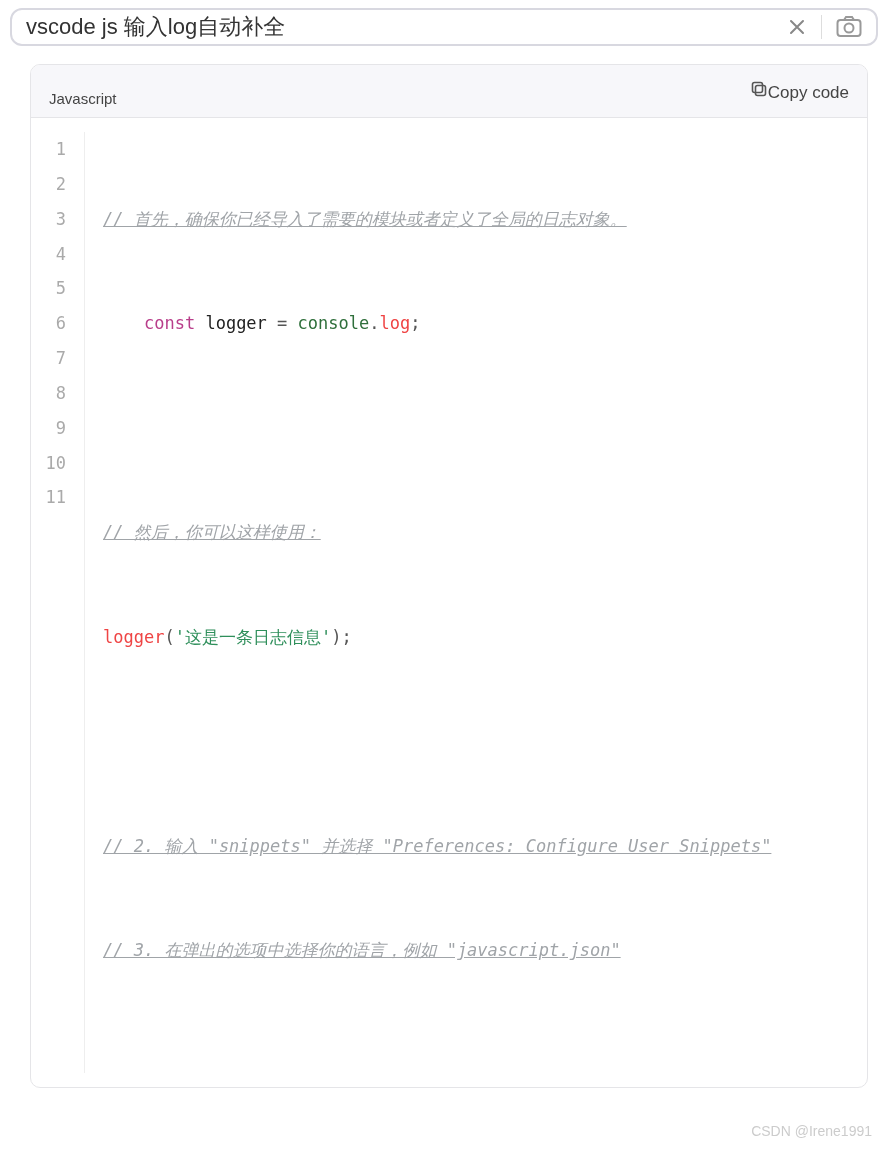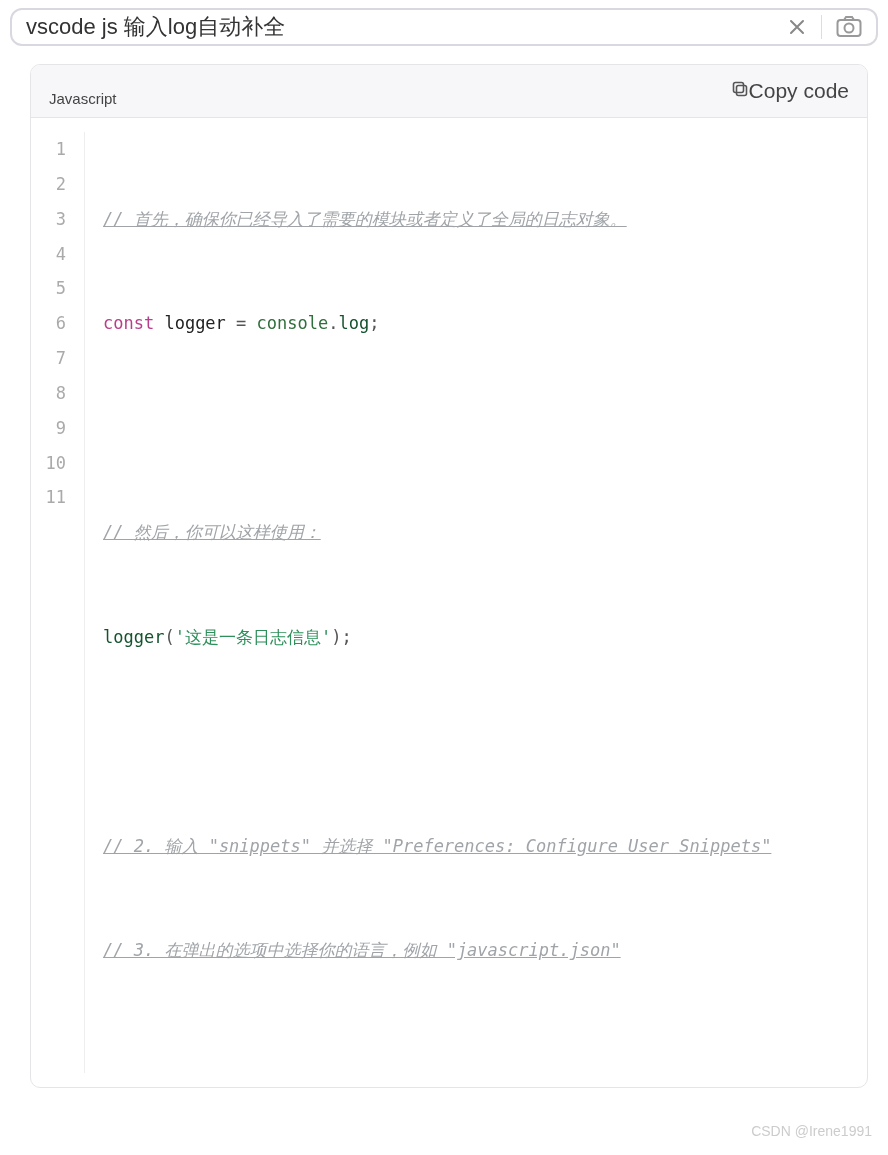--- a/index.html
+++ b/index.html
@@ -51,23 +51,23 @@
   display: flex;
   justify-content: space-between;
   align-items: center;
   background: #f7f7fa;
   padding: 10px 18px;
   border-bottom: 1px solid #e5e5e8;
 }
 .code-lang { font-size: 15px; color: #444; margin-top: 15px; }
 .copy-btn {
   display: flex;
-  align-items: flex-start;
+  align-items: flex-end;
   gap: 0;
-  font-size: 21px;
+  font-size: 17px;
   color: #444;
   cursor: pointer;
 }
 .code-body {
   display: flex;
   font-family: "Consolas", "Monaco", monospace;
   font-size: 17px;
   line-height: 2.05;
   padding: 14px 6px 14px 0;
 }
@@ -76,22 +76,22 @@
   text-align: right;
   color: #aaa;
   padding-right: 14px;
   border-right: 1px solid #eee;
   user-select: none;
 }
 .line-nums div { padding: 0 4px; }
 .code-lines { flex: 1; padding-left: 18px; white-space: pre; overflow-x: auto; }
 .code-lines div { min-height: 1em; }
 .c-comment { color: #a0a4a8; font-style: italic; text-decoration: underline; }
-.c-keyword { color: #b83d8a; }
-.c-ident { color: #14532d; }
+.c-keyword { color: #b83d8a; margin-left: 41px; }
+.c-ident { color: #ef4444; }
 .c-console { color: #2f6f3b; }
 .c-string { color: #2f8f5b; }
 .c-punct { color: #555; }
 .watermark {
   position: fixed;
   right: 16px;
   bottom: 16px;
   color: #ccc;
   font-size: 14px;
 }

